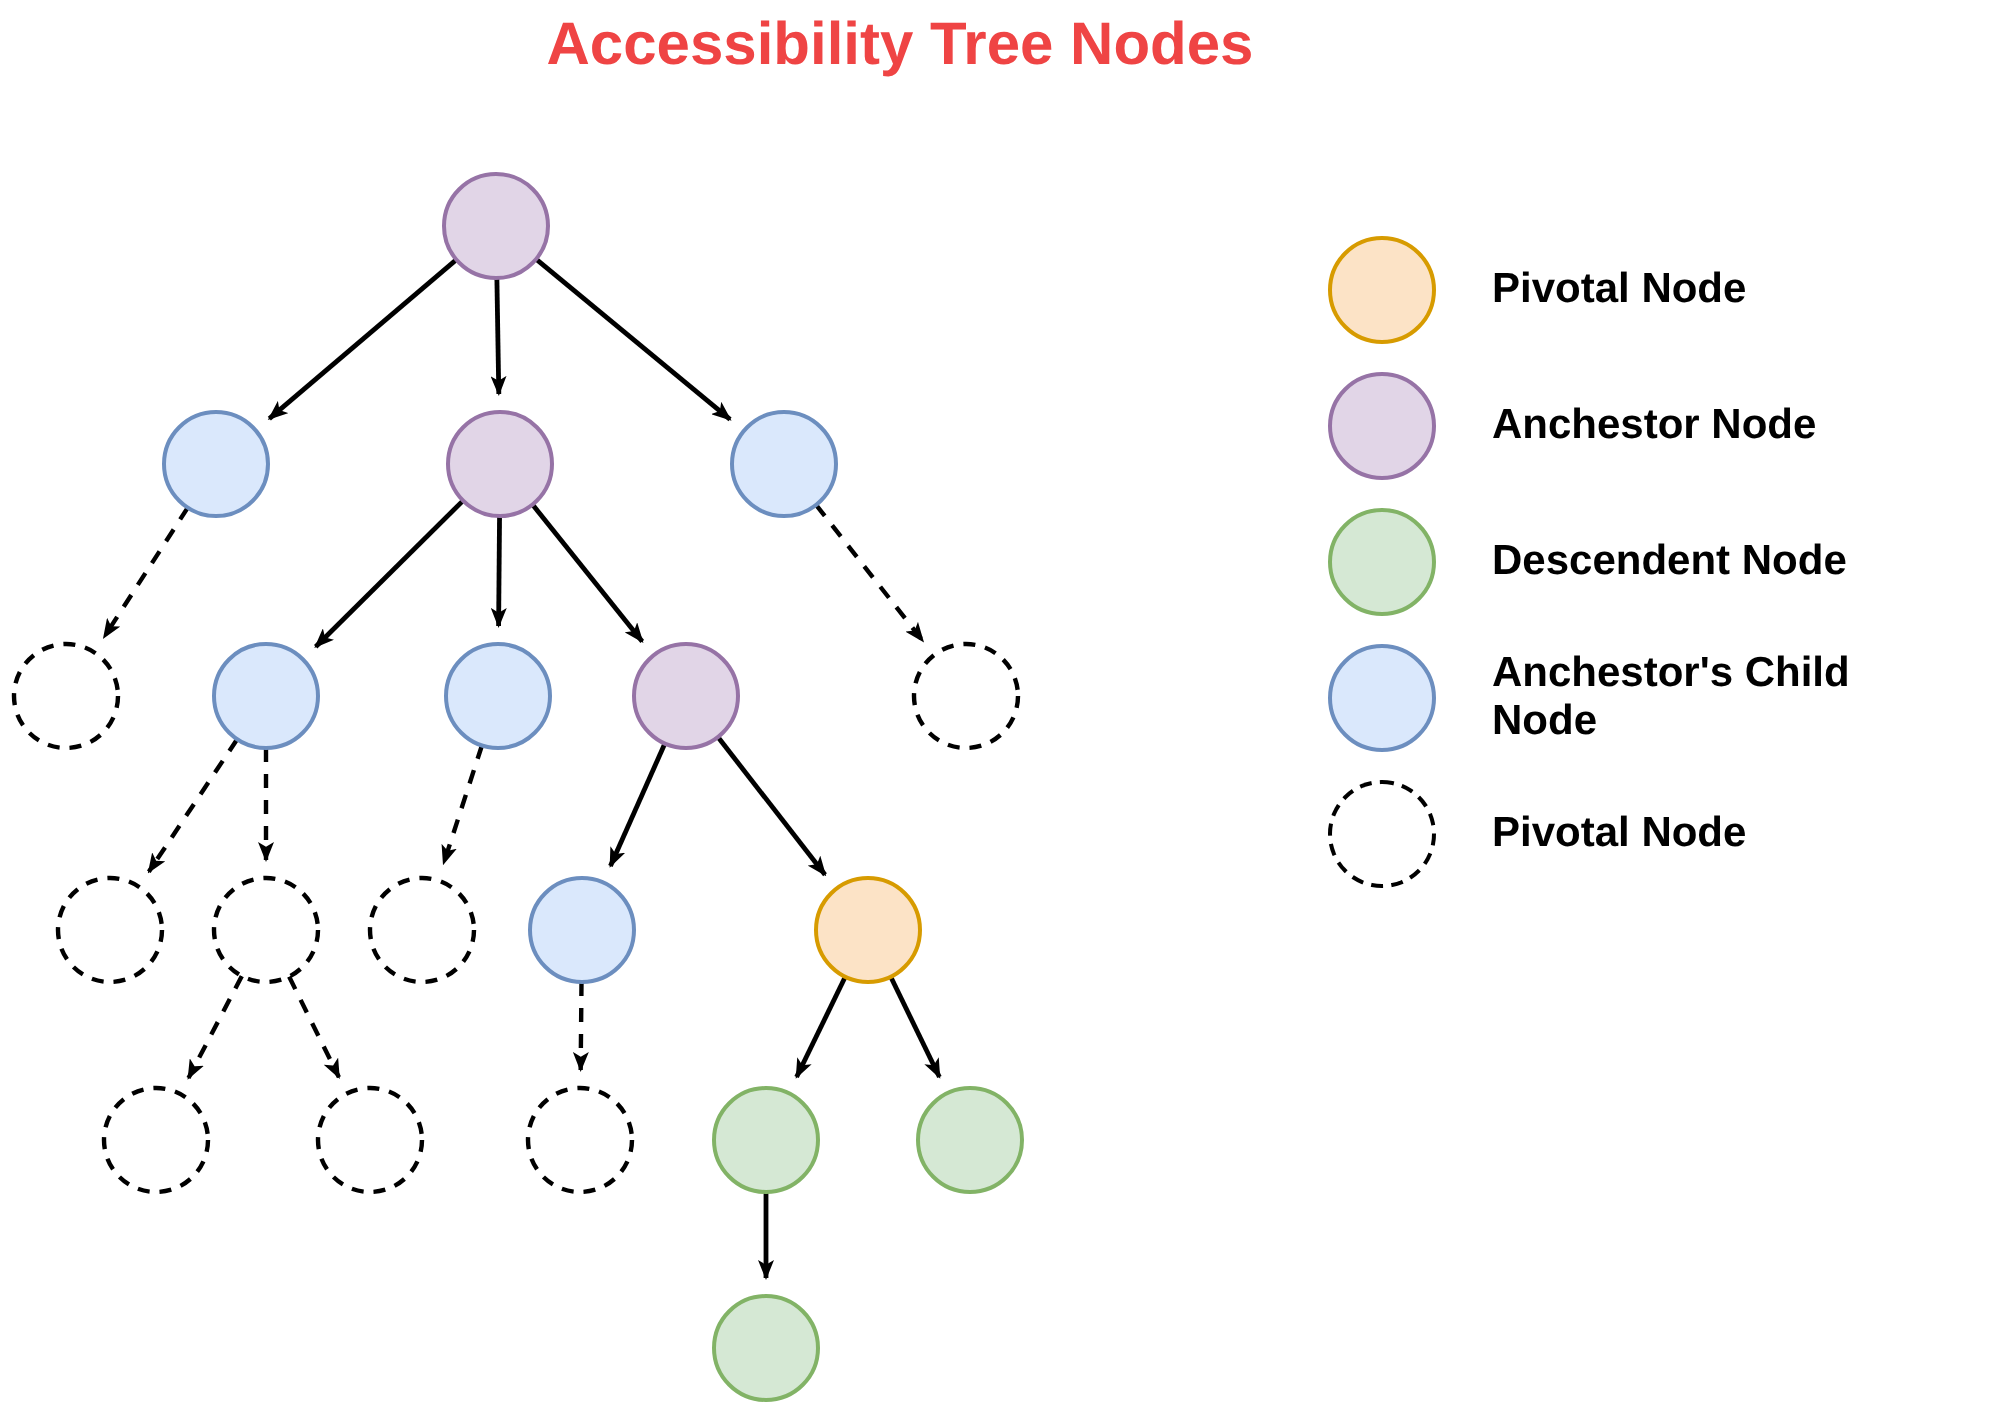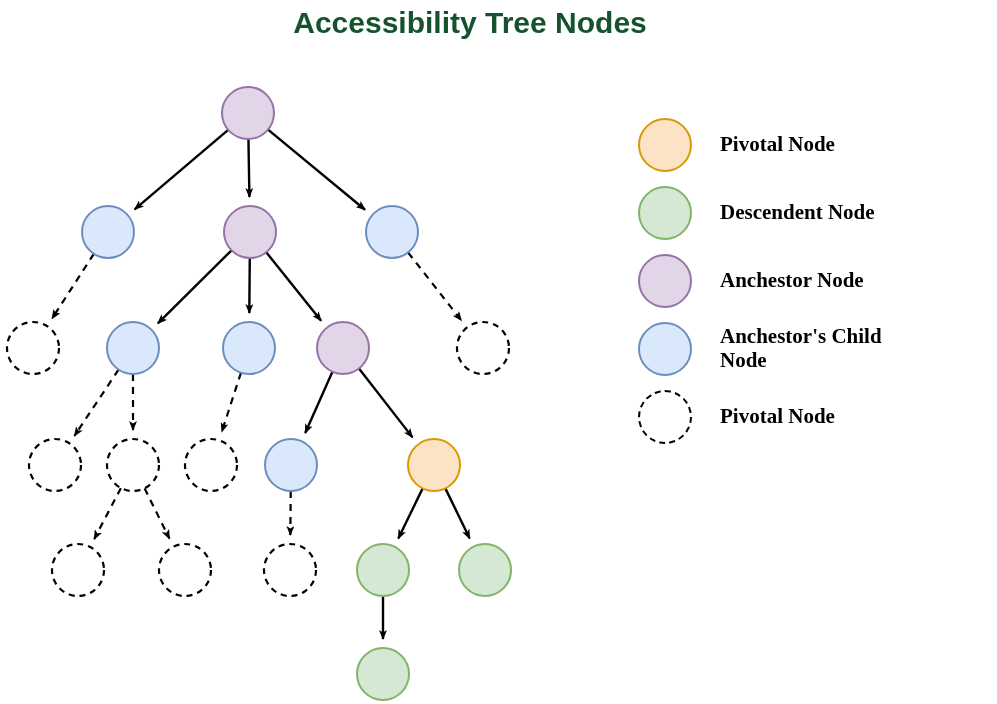--- a/index.html
+++ b/index.html
@@ -16,35 +16,33 @@
     font-family: "Liberation Sans", sans-serif;
   }
   #title {
     position: absolute;
     left: 0;
     top: 6px;
     width: 900px;
     text-align: center;
     font-size: 30px;
     font-weight: bold;
-    color: #14532d;
+    color: #ef4444;
     letter-spacing: 0px;
-    padding-left: 20px;
   }
   #diagram-svg {
     position: absolute;
     left: 0;
     top: 0;
   }
   #legend {
     position: absolute;
-    left: 638px;
+    left: 664px;
     top: 118px;
     width: 330px;
-    font-family: Liberation Serif, serif;
   }
   .legend-row {
     display: flex;
     align-items: center;
     margin-bottom: 14px;
   }
   .legend-swatch {
     width: 54px;
     height: 54px;
     border-radius: 50%;
@@ -117,26 +115,26 @@
         <circle cx="383" cy="674" r="26" fill="#D5E8D4" stroke="#82B366" stroke-width="2"></circle>
       </g>
   </svg>
 
   <div id="legend">
       <div class="legend-row">
         <div class="legend-swatch" style="background: rgb(252, 227, 198); border: 2px solid rgb(215, 155, 0);"></div>
         <div class="legend-label">Pivotal Node</div>
       </div>
       <div class="legend-row">
+        <div class="legend-swatch" style="background: rgb(225, 213, 231); border: 2px solid rgb(150, 115, 166);"></div>
+        <div class="legend-label">Anchestor Node</div>
+      </div>
+      <div class="legend-row">
         <div class="legend-swatch" style="background: rgb(213, 232, 212); border: 2px solid rgb(130, 179, 102);"></div>
         <div class="legend-label">Descendent Node</div>
-      </div>
-      <div class="legend-row">
-        <div class="legend-swatch" style="background: rgb(225, 213, 231); border: 2px solid rgb(150, 115, 166);"></div>
-        <div class="legend-label">Anchestor Node</div>
       </div>
       <div class="legend-row">
         <div class="legend-swatch" style="background: rgb(218, 232, 252); border: 2px solid rgb(108, 142, 191);"></div>
         <div class="legend-label">Anchestor's Child Node</div>
       </div>
       <div class="legend-row">
         <div class="legend-swatch" style="background: rgb(255, 255, 255); border: 2px dashed rgb(0, 0, 0);"></div>
         <div class="legend-label">Pivotal Node</div>
       </div>
     </div>

